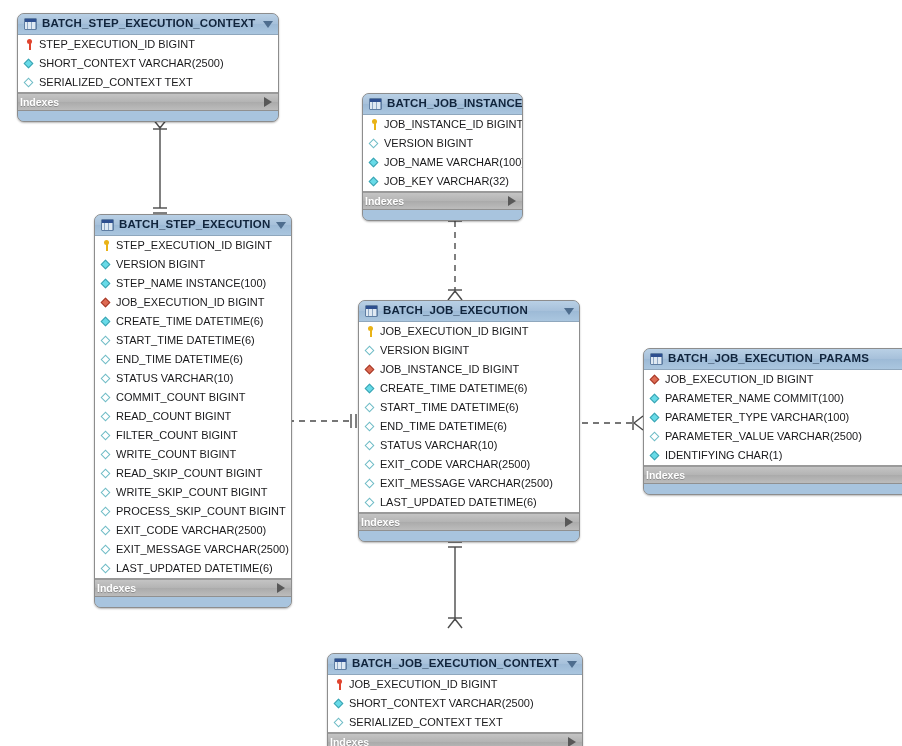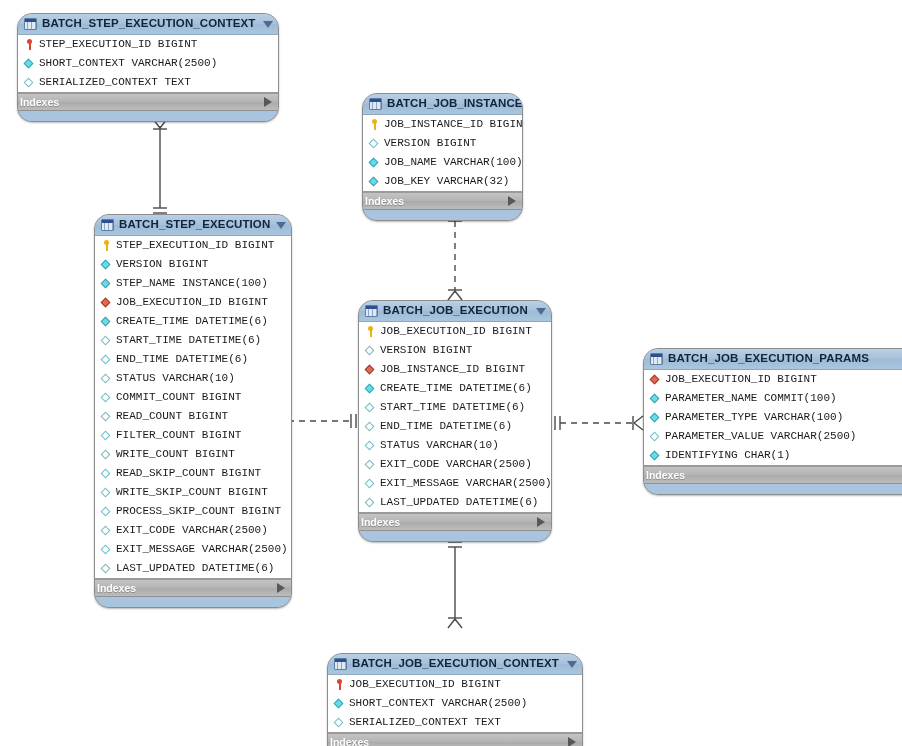--- a/index.html
+++ b/index.html
@@ -17,21 +17,21 @@
     height: 746px;
     background: #ffffff;
     overflow: hidden;
   }
 
   
   .entity {
     position: absolute;
     box-sizing: border-box;
     border: 1px solid #8d8d8d;
-    border-radius: 15px;
+    border-radius: 7px;
     background: #a8c4de;
     box-shadow: 0 1px 2px rgba(0,0,0,0.28);
     overflow: hidden;
     z-index: 5;
   }
   .entity-header {
     height: 21px;
     display: flex;
     align-items: center;
     padding: 0 5px 0 6px;
@@ -81,21 +81,20 @@
     flex: 0 0 auto;
     width: 0; height: 0;
     margin-left: 6px;
     border-left: 5px solid transparent;
     border-right: 5px solid transparent;
     border-top: 7px solid #4e6d8e;
   }
   .entity-body {
     background: #ffffff;
     border-bottom: 1px solid #9a9a9a;
-    font-family: Liberation Mono, monospace;
   }
   .col-row {
     height: 19px;
     display: flex;
     align-items: center;
     padding-left: 6px;
     box-sizing: border-box;
     white-space: nowrap;
   }
   .col-label {
@@ -369,21 +368,21 @@
             <span class="glyph diamond dia-hollow"></span>
             <span class="col-label">LAST_UPDATED DATETIME(6)</span>
           </div>
         </div>
         <div class="entity-indexes">
           <span class="idx-label">Indexes</span>
           <span class="idx-caret"></span>
         </div>
         <div class="entity-footer"></div>
       </div>
-      <div class="entity" style="left: 358px; top: 300px; width: 194px;">
+      <div class="entity" style="left: 358px; top: 300px; width: 222px;">
         <div class="entity-header">
           <span class="tbl-icon"></span>
           <span class="entity-title">BATCH_JOB_EXECUTION</span>
           <span class="hdr-caret"></span>
         </div>
         <div class="entity-body">
           <div class="col-row">
             <span class="glyph key key-gold"></span>
             <span class="col-label">JOB_EXECUTION_ID BIGINT</span>
           </div>

